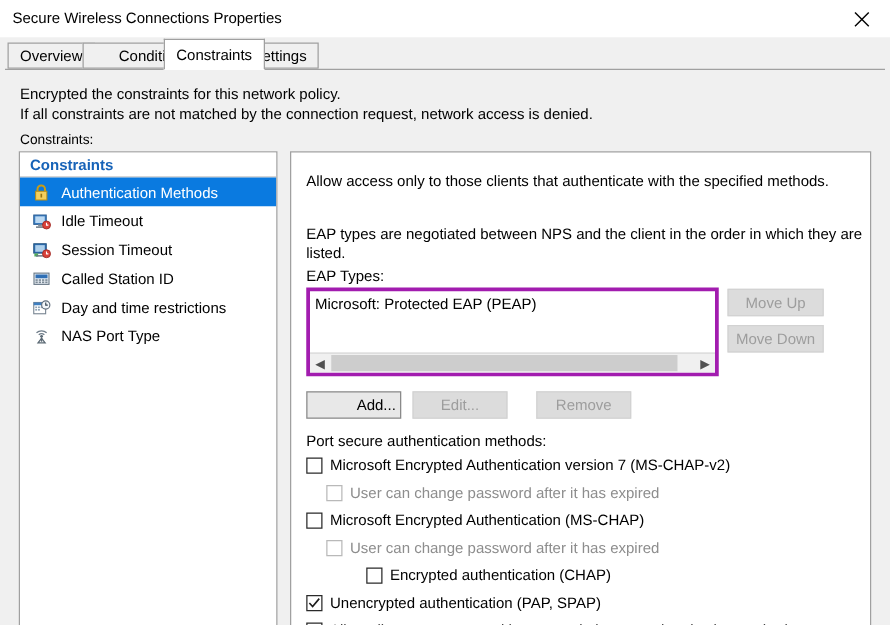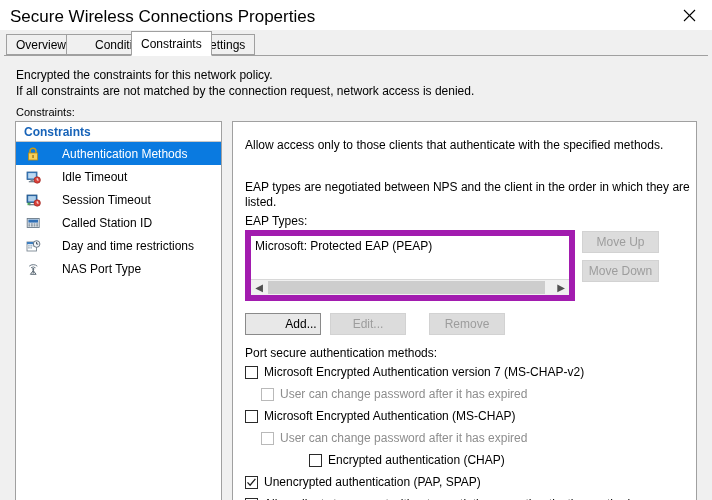--- a/index.html
+++ b/index.html
@@ -14,21 +14,21 @@
   }
   #app { position: relative; width: 712px; height: 500px; background: #f0f0f0; }
 
   
   .titlebar {
     position: absolute; left: 0; top: 0; width: 712px; height: 30px;
     background: #ffffff;
   }
   .titlebar-text {
     position: absolute; left: 10px; top: 7px;
-    font-size: 17px; color: #000; white-space: nowrap;
+    font-size: 12px; color: #000; white-space: nowrap;
   }
   .close-btn {
     position: absolute; right: 0; top: 0; width: 46px; height: 30px;
     display: flex; align-items: center; justify-content: center;
     cursor: default;
   }
   .close-btn svg { display: block; }
 
   
   .tabstrip {
@@ -83,21 +83,20 @@
     padding-left: 8px;
     font-size: 12px; font-weight: bold; color: #1763b8;
     cursor: default;
   }
   .list-item {
     position: relative; height: 23px; width: 100%;
     display: flex; align-items: center;
     padding-left: 8px;
     font-size: 12px; color: #000;
     cursor: default;
-    gap: 13px;
   }
   .list-item.selected { background: #0a7ae0; color: #ffffff; }
   .list-item .icon-slot {
     width: 18px; height: 18px; margin-right: 7px;
     display: flex; align-items: center; justify-content: center;
     flex: 0 0 auto;
   }
   .list-item .lbl { white-space: nowrap; }
 
   
@@ -107,21 +106,21 @@
     border: 1px solid #a0a0a0;
     overflow: hidden;
   }
   .rp-text {
     position: absolute; font-size: 12px; color: #000; white-space: nowrap;
   }
 
   
   .eaplist {
     position: absolute; left: 12px; top: 108px; width: 330px; height: 71px;
-    background: #ffffff; border: 6px solid #a21caf;
+    background: #ffffff; border: 3px solid #a21caf;
   }
   .eaplist-item {
     position: absolute; left: 4px; top: 3px;
     font-size: 12px; color: #000; white-space: nowrap;
     cursor: default;
   }
   .hscroll {
     position: absolute; left: 0; bottom: 0; width: 100%; height: 16px;
     background: #f0f0f0; border-top: 1px solid #d8d8d8;
   }
@@ -323,21 +322,21 @@
       <div class="cb-row enabled" style="left:12px; top:287px;">
         <span class="cb-box"></span>
         <span>Microsoft Encrypted Authentication (MS-CHAP)</span>
       </div>
 
       <div class="cb-row disabled" style="left:28px; top:309px;">
         <span class="cb-box"></span>
         <span>User can change password after it has expired</span>
       </div>
 
-      <div class="cb-row enabled" style="left:28px; top:331px;padding-left:48px;">
+      <div class="cb-row enabled" style="left:12px; top:331px;padding-left:48px;">
         <span class="cb-box"></span>
         <span>Encrypted authentication (CHAP)</span>
       </div>
 
       <div class="cb-row enabled" style="left:12px; top:353px;">
         <span class="cb-box">
           <svg width="11" height="11" viewBox="0 0 11 11">
             <path d="M1.5 5.4 L4.1 8.2 L9.4 1.9" fill="none" stroke="#1d1d1d" stroke-width="1.3"></path>
           </svg>
         </span>

